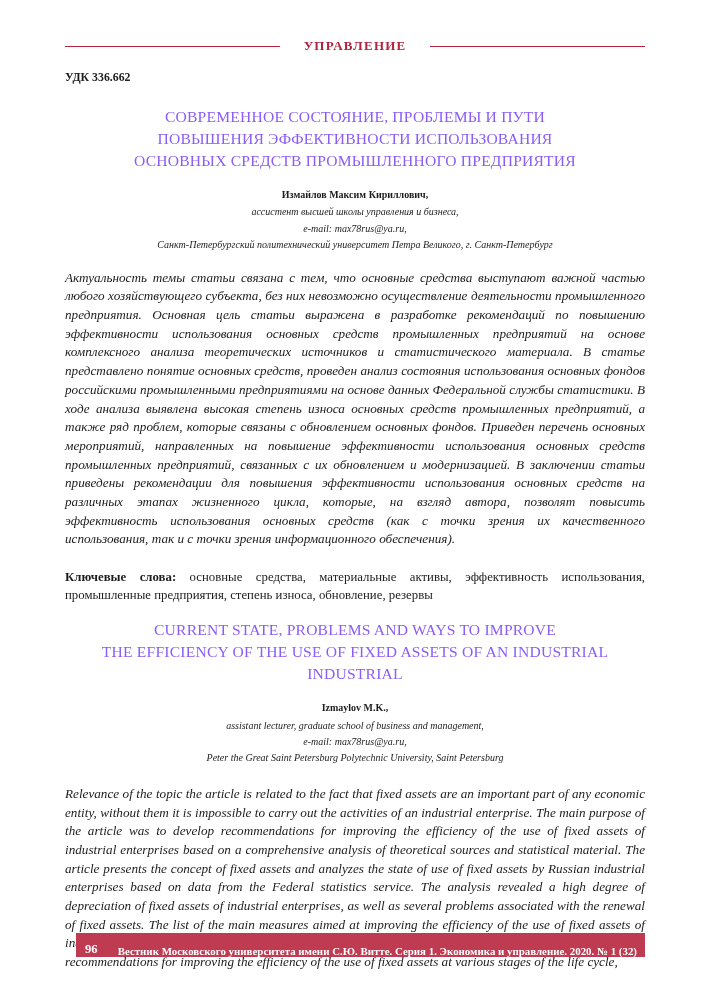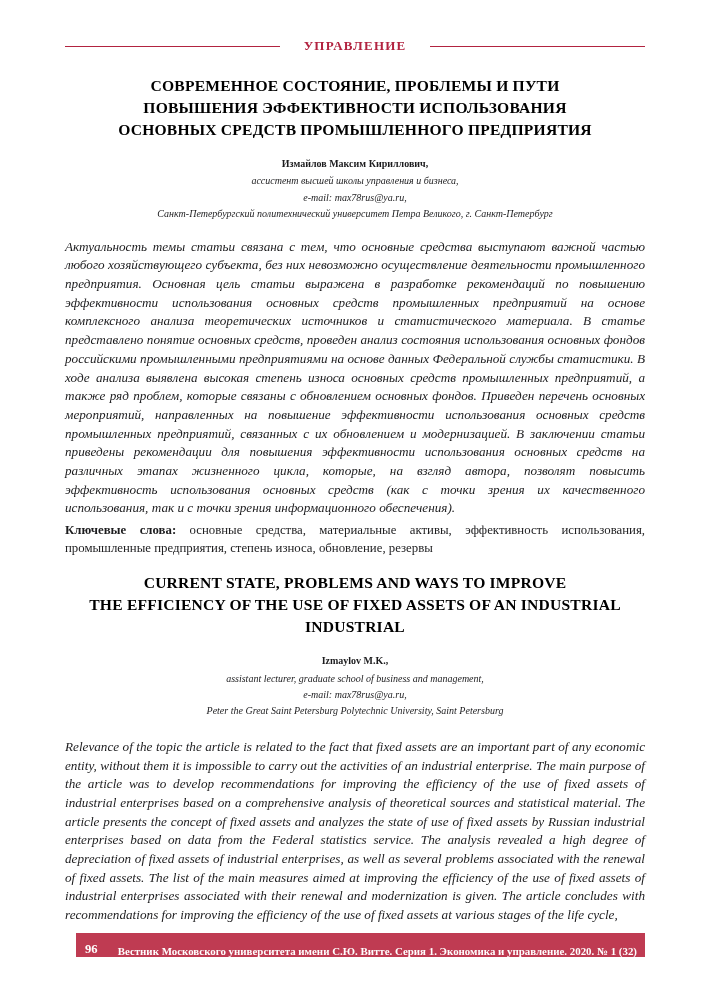--- a/index.html
+++ b/index.html
@@ -32,22 +32,22 @@
 
   .udk {
     margin-top: 16px;
     font-weight: bold;
     font-size: 11.8px;
   }
 
   .article-title {
     margin-top: 21px;
     text-align: center;
-    color: #000000;
-    font-weight: bold;
+    color: #8b5cf6;
+    font-weight: normal;
     font-size: 15.6px;
     line-height: 22px;
     letter-spacing: 0.2px;
   }
 
   .author-block {
     margin-top: 15px;
     text-align: center;
     font-size: 10px;
     line-height: 16.4px;
@@ -57,21 +57,21 @@
 
   .abstract {
     margin-top: 15px;
     text-align: justify;
     font-style: italic;
     font-size: 13.2px;
     line-height: 18.7px;
   }
 
   .keywords {
-    margin-top: 3px;
+    margin-top: 19px;
     text-align: justify;
     font-size: 12.8px;
     line-height: 18px;
   }
   .keywords .kw-label { font-weight: bold; }
 
   .title-en { margin-top: 15px; }
   .abstract-en { margin-top: 18px; }
 
   .footer-bar {
@@ -105,20 +105,21 @@
 
 <div class="page">
   <div class="content">
 
     <div class="section-rule">
       <div class="rule-line"></div>
       <div class="section-label">УПРАВЛЕНИЕ</div>
       <div class="rule-line"></div>
     </div>
 
+    <div class="udk">УДК 336.662</div>
 
     <div class="article-title">
       <div>СОВРЕМЕННОЕ СОСТОЯНИЕ, ПРОБЛЕМЫ И ПУТИ</div>
       <div>ПОВЫШЕНИЯ ЭФФЕКТИВНОСТИ ИСПОЛЬЗОВАНИЯ</div>
       <div>ОСНОВНЫХ СРЕДСТВ ПРОМЫШЛЕННОГО ПРЕДПРИЯТИЯ</div>
     </div>
 
     <div class="author-block">
       <div class="author-name">Измайлов Максим Кириллович,</div>
       <div class="author-line">ассистент высшей школы управления и бизнеса,</div>

